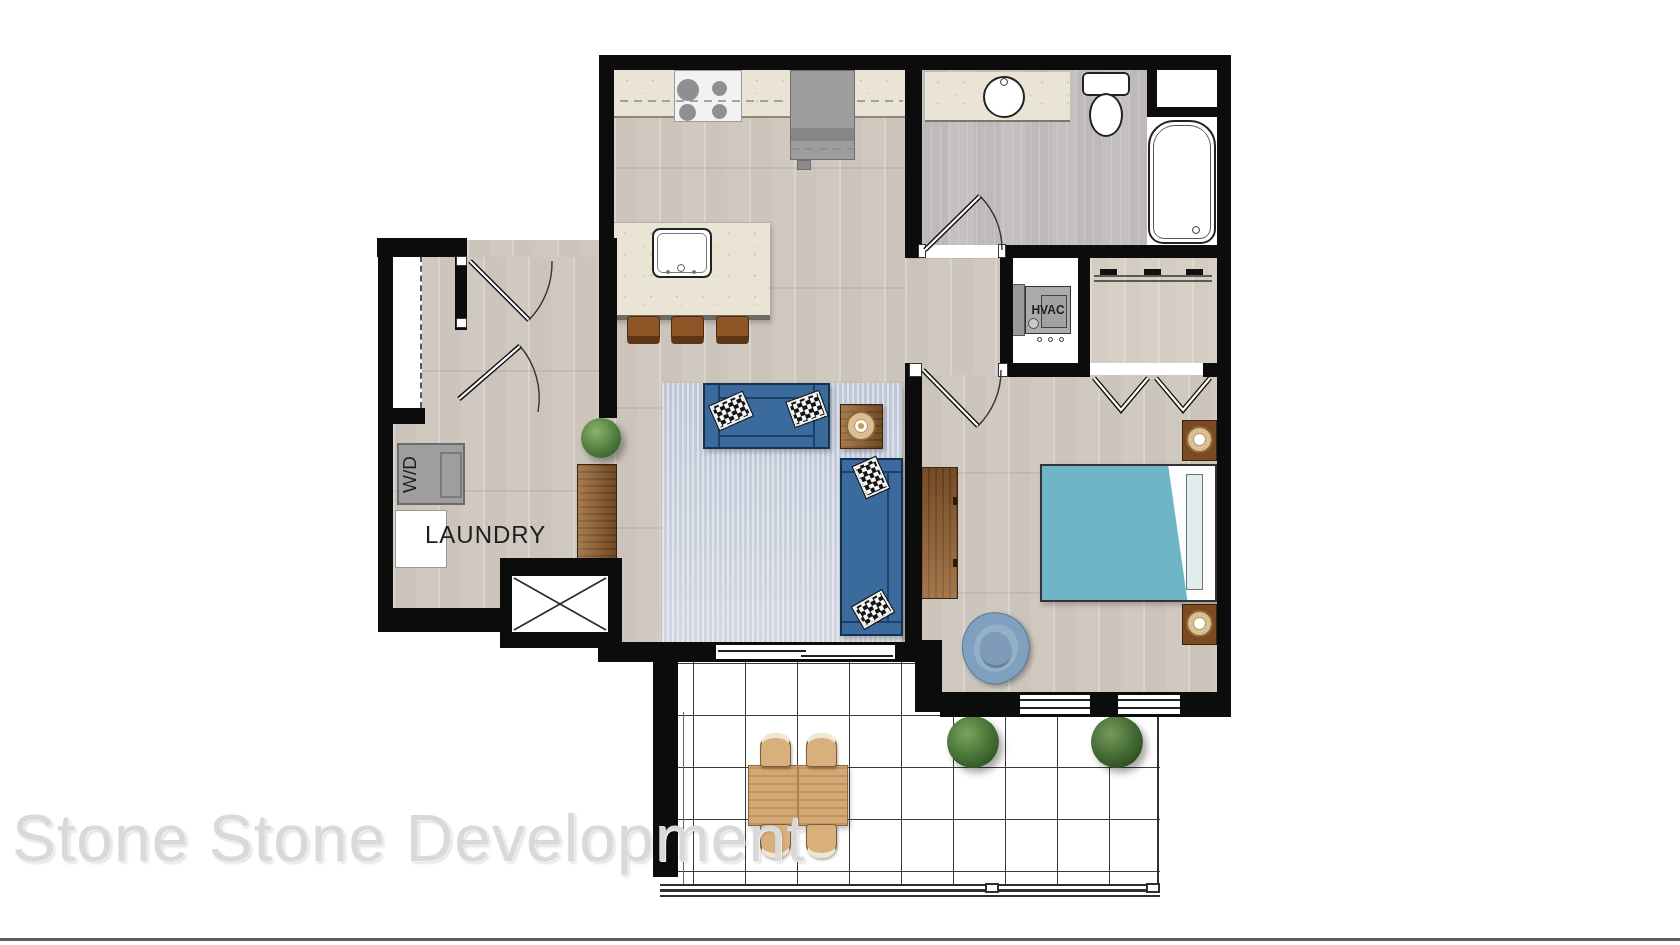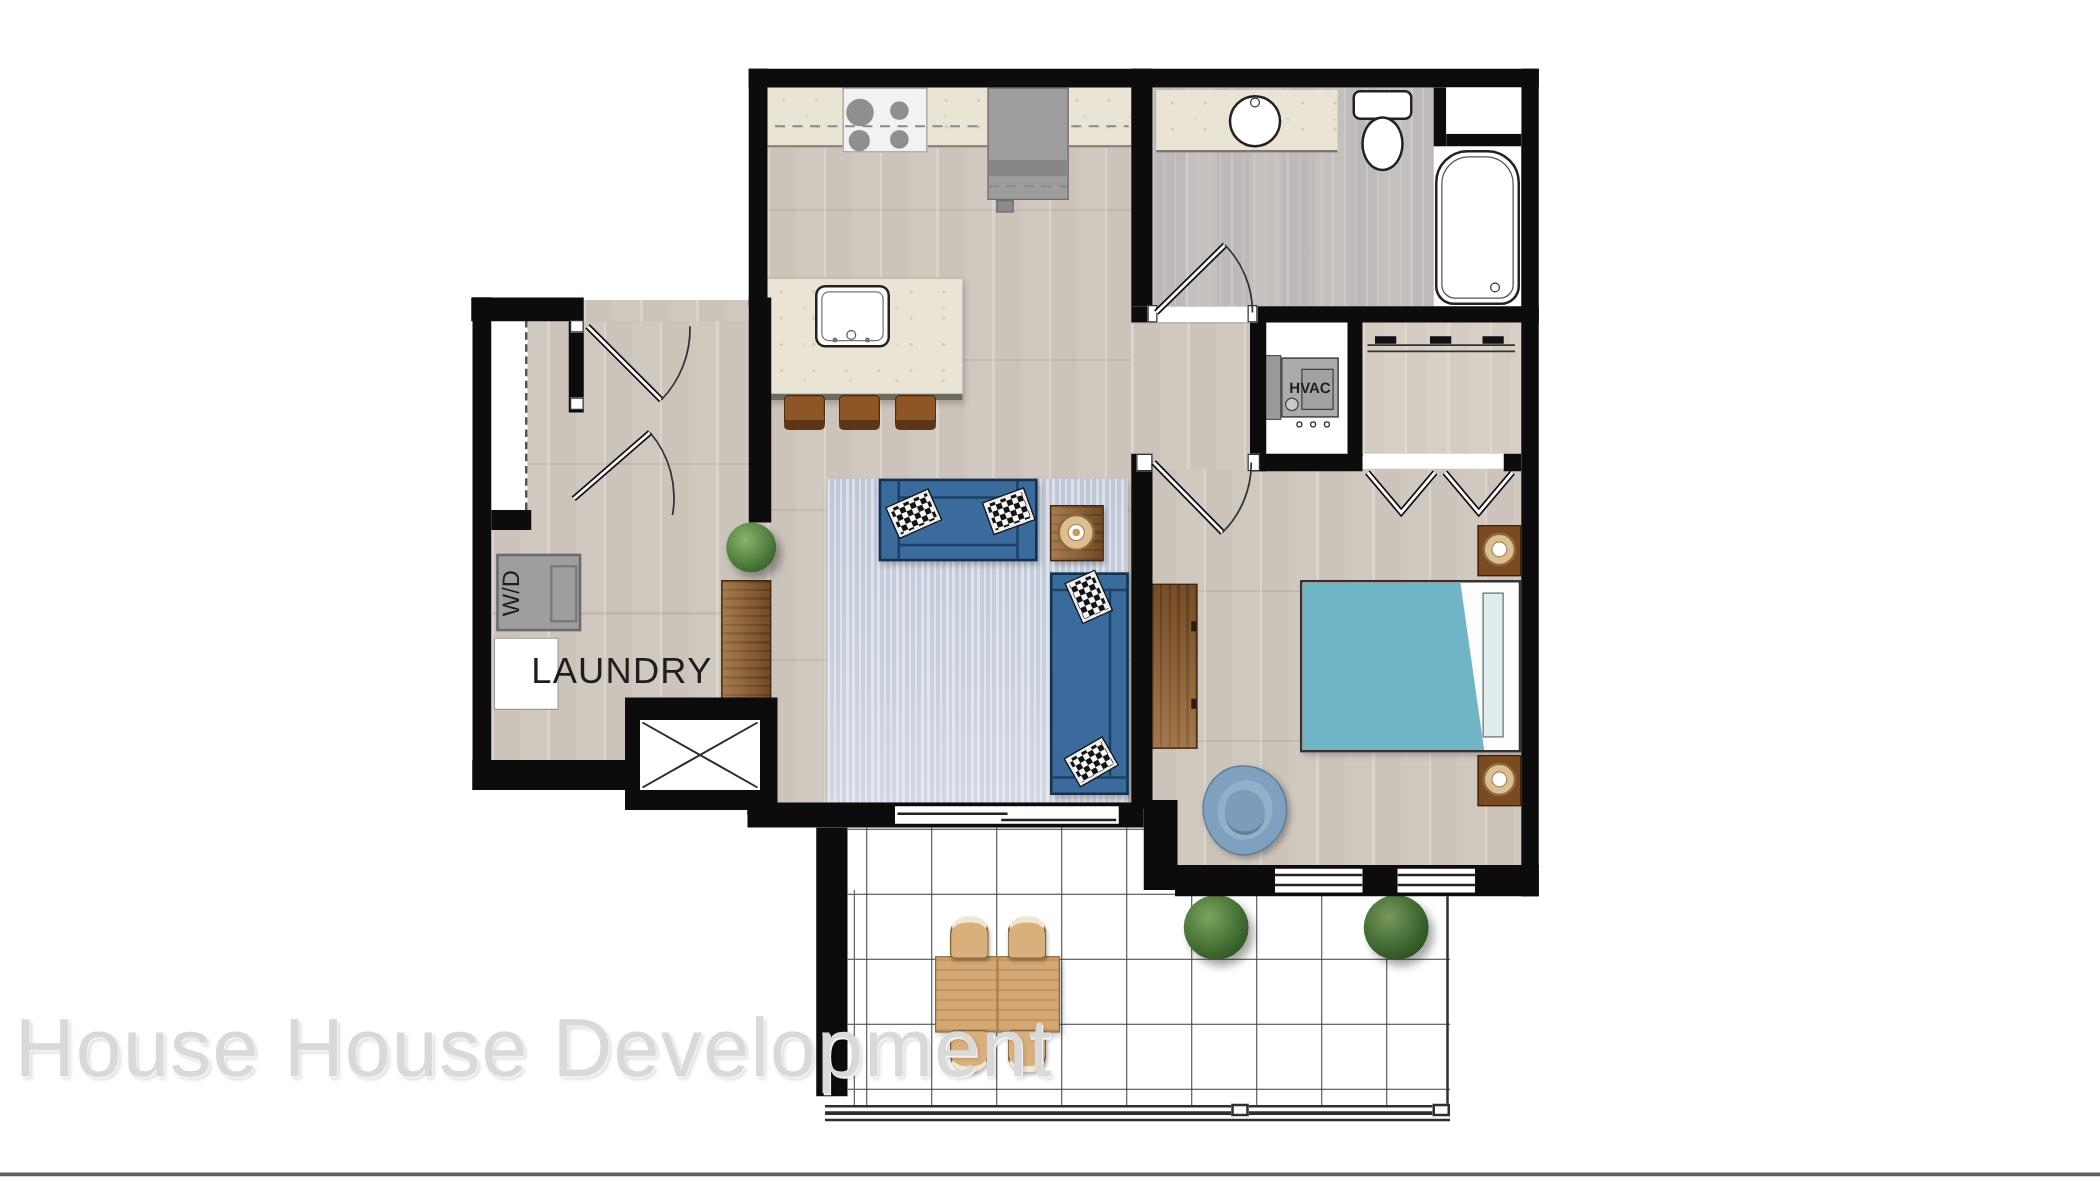--- a/index.html
+++ b/index.html
@@ -110,21 +110,21 @@
   <div class="abs z3" style="left:1028px;top:318px;width:11px;height:11px;border-radius:50%;background:#c9c9c9;border:1px solid #444;box-sizing:border-box;"></div>
   <div class="abs z4 lbl" style="left:1023px;top:303px;width:50px;text-align:center;font-size:12px;font-weight:bold;"><span>HVAC</span></div>
   <div class="abs z3" style="left:1037px;top:337px;width:5px;height:5px;border:1px solid #333;border-radius:50%;background:#fff;box-sizing:border-box;"></div>
   <div class="abs z3" style="left:1048px;top:337px;width:5px;height:5px;border:1px solid #333;border-radius:50%;background:#fff;box-sizing:border-box;"></div>
   <div class="abs z3" style="left:1059px;top:337px;width:5px;height:5px;border:1px solid #333;border-radius:50%;background:#fff;box-sizing:border-box;"></div>
 
   <div class="abs z3" style="left:397px;top:443px;width:68px;height:62px;background:#9e9e9e;border:2px solid #6b6b6b;box-sizing:border-box;"></div>
   <div class="abs z3" style="left:440px;top:452px;width:22px;height:46px;border:2px solid #7a7a7a;box-sizing:border-box;"></div>
   <div class="abs z4 lbl" style="left:399px;top:447px;width:26px;height:56px;font-size:19px;writing-mode:vertical-rl;transform:rotate(180deg);text-align:center;"><span>W/D</span></div>
   <div class="abs z3" style="left:395px;top:510px;width:52px;height:58px;background:#fff;border:1px solid #999;box-sizing:border-box;"></div>
-  <div class="abs z4 lbl" style="left:425px;top:521px;font-size:29px;letter-spacing:1px;text-align:center;"><span>LAUNDRY</span></div>
+  <div class="abs z4 lbl" style="left:425px;top:521px;font-size:24px;letter-spacing:1px;text-align:center;"><span>LAUNDRY</span></div>
   <div class="abs z5" style="left:393px;top:256px;width:29px;height:152px;background:#fff;border-right:2px dashed #555;box-sizing:border-box;"></div>
 
   <div class="abs z3" style="left:577px;top:464px;width:40px;height:108px;">
       <div class="abs wgrain" style="left:0;top:0;width:40px;height:108px;"></div>
     </div>
   <div class="abs plant z3" style="left:581px;top:418px;width:40px;height:40px;"></div>
   <div class="abs sofa z3" style="left:703px;top:383px;width:127px;height:66px;">
     <div class="abs" style="left:0;top:0;width:13px;height:62px;border-right:2px solid #1d4166;"></div>
     <div class="abs" style="right:0;top:0;width:13px;height:62px;border-left:2px solid #1d4166;"></div>
     <div class="abs sline" style="left:14px;top:12px;width:95px;height:2px;"></div>
@@ -250,15 +250,15 @@
 
     <line class="wline" x1="1020" y1="700" x2="1090" y2="700"></line>
     <line class="wline" x1="1020" y1="708" x2="1090" y2="708"></line>
     <line class="wline" x1="1118" y1="700" x2="1180" y2="700"></line>
     <line class="wline" x1="1118" y1="708" x2="1180" y2="708"></line>
 
     <line x1="514" y1="578" x2="606" y2="630" stroke="#2a2a2a" stroke-width="1.6"></line>
     <line x1="606" y1="578" x2="514" y2="630" stroke="#2a2a2a" stroke-width="1.6"></line>
   </svg>
 
-  <div class="abs" id="watermark" style="left:12px;top:800px;"><span>House House Development</span></div>
+  <div class="abs" id="watermark" style="left:12px;top:800px;"><span>Stone Stone Development</span></div>
   <div class="abs" style="left:0;top:938px;width:1680px;height:3px;background:#5f5f5f;z-index:40;"></div>
 </div>
 
 </body></html>

